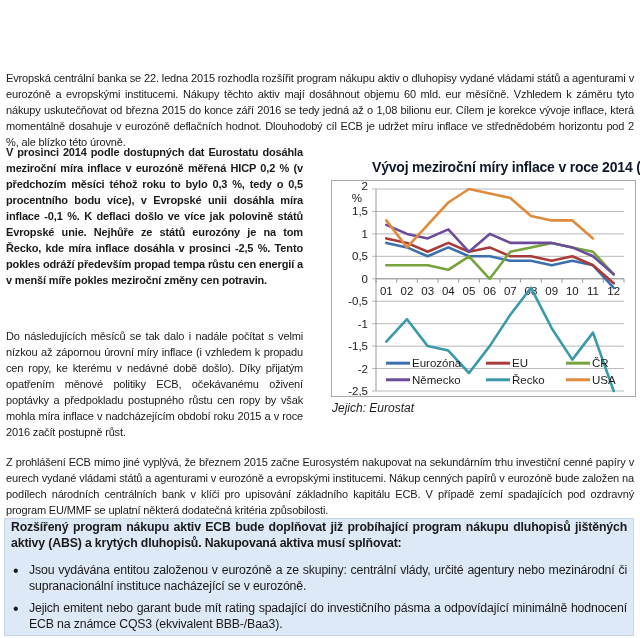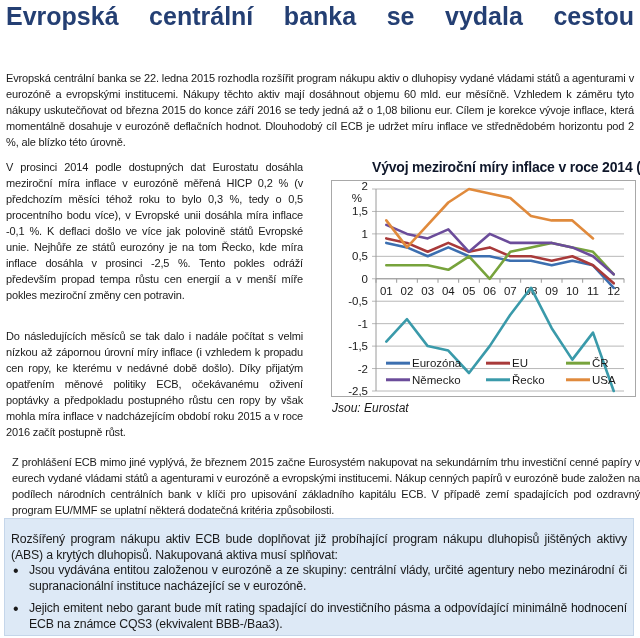--- a/index.html
+++ b/index.html
@@ -7,47 +7,46 @@
          font-family:"Liberation Sans", sans-serif; color:#1a1a1a; }
   .title { position:absolute; left:6px; top:2px; width:628px; margin:0;
            font-family:"Liberation Sans", sans-serif; font-weight:bold;
            font-size:25px; line-height:29px; color:#243f73;
            text-align:justify; text-align-last:left; }
   .title .l1 { display:block; text-align:justify; text-align-last:justify; }
   .title .l2 { display:block; }
   .para { position:absolute; font-size:11px; line-height:16px; margin:0;
           text-align:justify; letter-spacing:-0.15px; }
   #p1 { left:6px; top:70px; width:628px; }
-  #p2 { left:6px; top:159px; width:297px; }
+  #p2 { left:6px; top:144px; width:297px;font-weight:bold; }
   #p3 { left:6px; top:301px; width:297px;margin-top:27px; }
-  #p4 { left:6px; top:454px; width:628px;margin-left:6px; }
+  #p4 { left:6px; top:454px; width:628px; }
   .box { position:absolute; left:4px; top:518px; width:628px; height:116px;
          background:#dde9f6; border:1px solid #c5d6ea; }
   .box p { margin:0; font-size:12.3px; line-height:16px; text-align:justify;
            letter-spacing:-0.15px; }
-  .box .intro { position:absolute; left:6px; top:12px; width:616px; }
+  .box .intro { position:absolute; left:6px; top:0; width:616px;font-weight:bold; }
   .box ul { list-style:none; margin:0; padding:0; position:absolute; left:6px; width:616px; }
   .box li { position:relative; padding-left:18px; }
   .box li .bullet { position:absolute; left:2px; top:0; }
   .box ul.b1 { top:43px; }
   .box ul.b2 { top:81px; }
   .chart-title { position:absolute; left:332px; top:159px; font-size:14px;
                  font-weight:bold; color:#0f172a; white-space:nowrap; letter-spacing:-0.2px;margin-left:40px; }
   .chart-frame { position:absolute; left:331px; top:180px; width:303px; height:215px;
                  border:1px solid #a8a8a8; background:#fff; }
   #chart-svg { position:absolute; left:0; top:0; }
   .source { position:absolute; left:332px; top:401px; font-style:italic; font-size:12px; color:#1a1a1a; }
   .tick-label { font-family:"Liberation Sans", sans-serif; font-size:11.5px; fill:#1a1a1a; }
   .legend-label { font-family:"Liberation Sans", sans-serif; font-size:11.5px; fill:#1a1a1a; }
 </style>
 </head>
 <body>
 
 <h1 class="title">
-  <span class="l1">Evropská centrální banka se vydala cestou</span>
 </h1>
 
 <p class="para" id="p1">Evropská centrální banka se 22. ledna 2015 rozhodla rozšířit program nákupu aktiv o dluhopisy vydané vládami států a agenturami v eurozóně a evropskými institucemi. Nákupy těchto aktiv mají dosáhnout objemu 60 mld. eur měsíčně. Vzhledem k záměru tyto nákupy uskutečňovat od března 2015 do konce září 2016 se tedy jedná až o 1,08 bilionu eur. Cílem je korekce vývoje inflace, která momentálně dosahuje v eurozóně deflačních hodnot. Dlouhodobý cíl ECB je udržet míru inflace ve střednědobém horizontu pod 2 %, ale blízko této úrovně.</p>
 <p class="para" id="p2">V prosinci 2014 podle dostupných dat Eurostatu dosáhla meziroční míra inflace v eurozóně měřená HICP  0,2 % (v předchozím měsíci téhož roku to bylo 0,3 %, tedy o 0,5 procentního bodu více), v Evropské unii dosáhla míra inflace -0,1 %. K deflaci došlo ve více jak polovině států Evropské unie. Nejhůře ze států eurozóny je na tom Řecko, kde míra inflace dosáhla v prosinci -2,5 %. Tento pokles odráží především propad tempa růstu cen energií a v menší míře pokles meziroční změny cen potravin.</p>
 <p class="para" id="p3">Do následujících měsíců se tak dalo i nadále počítat s velmi nízkou až zápornou úrovní míry inflace (i vzhledem k propadu cen ropy, ke kterému v nedávné době došlo).  Díky přijatým opatřením měnové politiky ECB, očekávanému oživení poptávky a předpokladu postupného růstu cen ropy by však mohla míra inflace v nadcházejícím období roku 2015 a v roce 2016 začít postupně růst.</p>
 
 <div class="chart-title">Vývoj meziroční míry inflace v roce 2014 (v %)</div>
 <div class="chart-frame">
   <svg id="chart-svg" width="303" height="215">
     <g id="grid-layer">
@@ -192,21 +191,21 @@
         <text x="260" y="186.1688888888889" class="legend-label">ČR</text>
         <line x1="54" x2="78" y1="198.77777777777777" y2="198.77777777777777" stroke="#6b4c9a" stroke-width="3"></line>
         <text x="80" y="202.77777777777777" class="legend-label">Německo</text>
         <line x1="154" x2="178" y1="198.77777777777777" y2="198.77777777777777" stroke="#3a9aaa" stroke-width="3"></line>
         <text x="180" y="202.77777777777777" class="legend-label">Řecko</text>
         <line x1="234" x2="258" y1="198.77777777777777" y2="198.77777777777777" stroke="#e08a3c" stroke-width="3"></line>
         <text x="260" y="202.77777777777777" class="legend-label">USA</text>
       </g>
   </svg>
 </div>
-<div class="source">Jsou: Eurostat</div>
+<div class="source">Jejich: Eurostat</div>
 
 <p class="para" id="p4">Z prohlášení ECB mimo jiné vyplývá, že březnem 2015 začne Eurosystém nakupovat na sekundárním trhu investiční cenné papíry v eurech vydané vládami států a agenturami v eurozóně a evropskými institucemi. Nákup cenných papírů v eurozóně bude založen na podílech národních centrálních bank v klíči pro upisování základního kapitálu ECB. V případě zemí spadajících pod ozdravný program EU/MMF se uplatní některá dodatečná kritéria způsobilosti.</p>
 
 <div class="box">
   <p class="intro">Rozšířený program nákupu aktiv ECB bude doplňovat již probíhající program nákupu dluhopisů jištěných aktivy (ABS) a krytých dluhopisů. Nakupovaná aktiva musí splňovat:</p>
   <ul class="b1">
     <li>
       <span class="bullet">•</span>
       <p>Jsou vydávána entitou založenou v eurozóně a ze skupiny: centrální vlády, určité agentury nebo mezinárodní či supranacionální instituce nacházející se v eurozóně.</p>
     </li>

